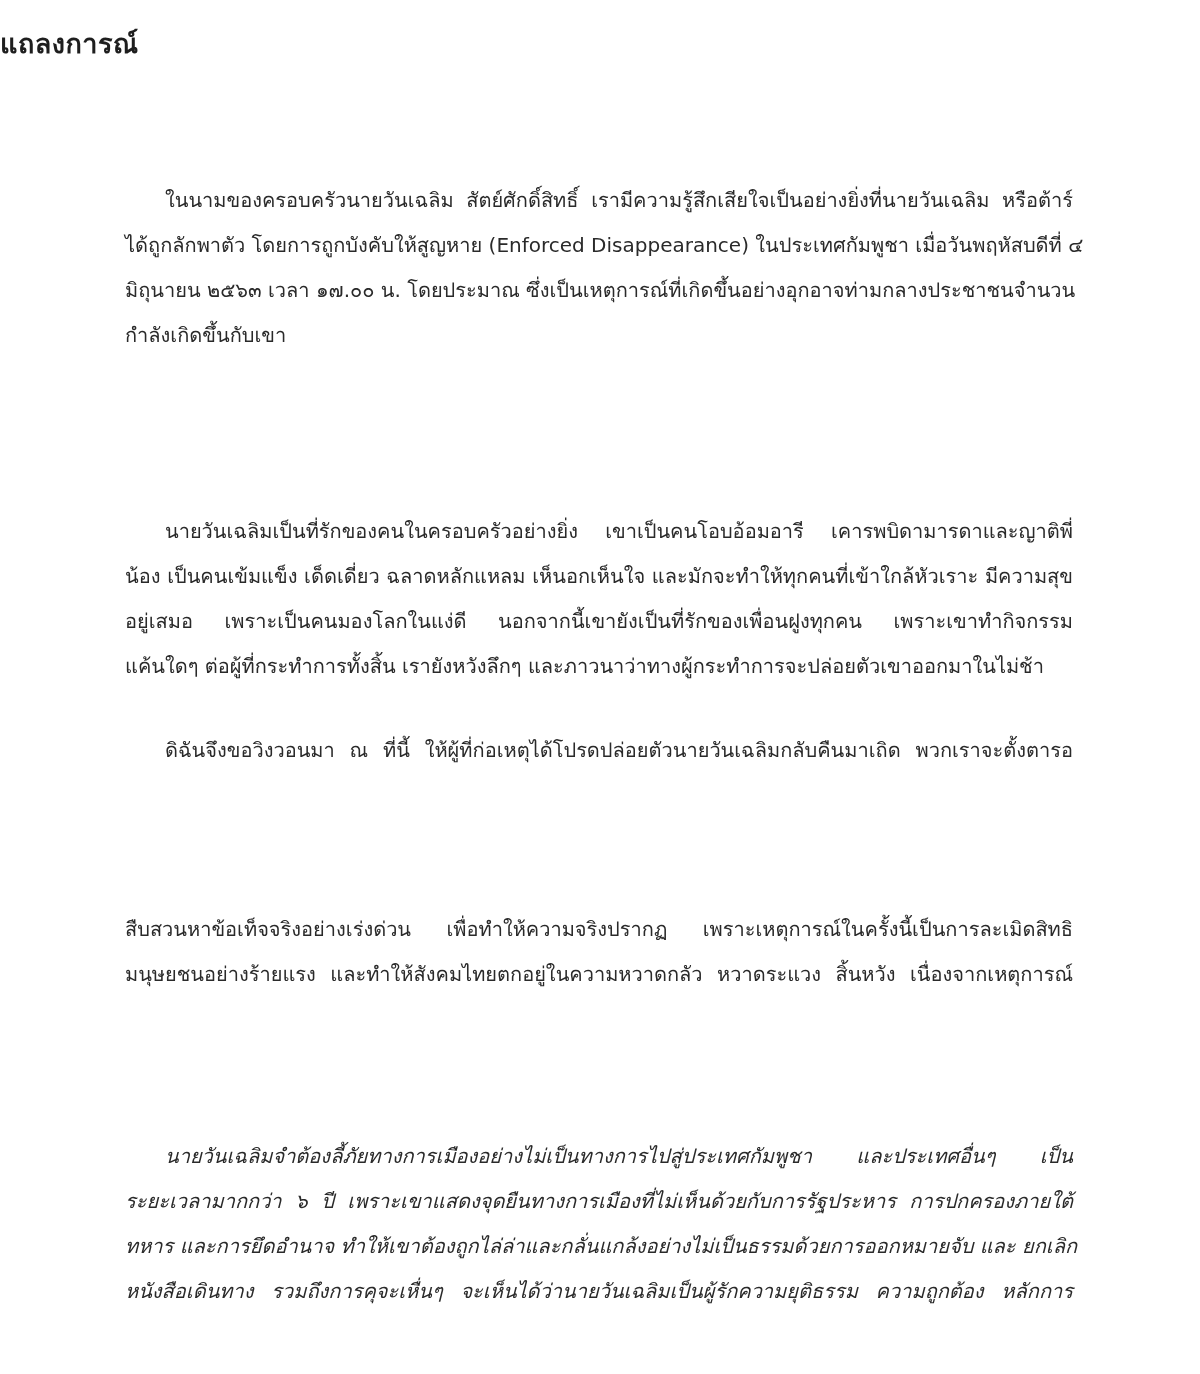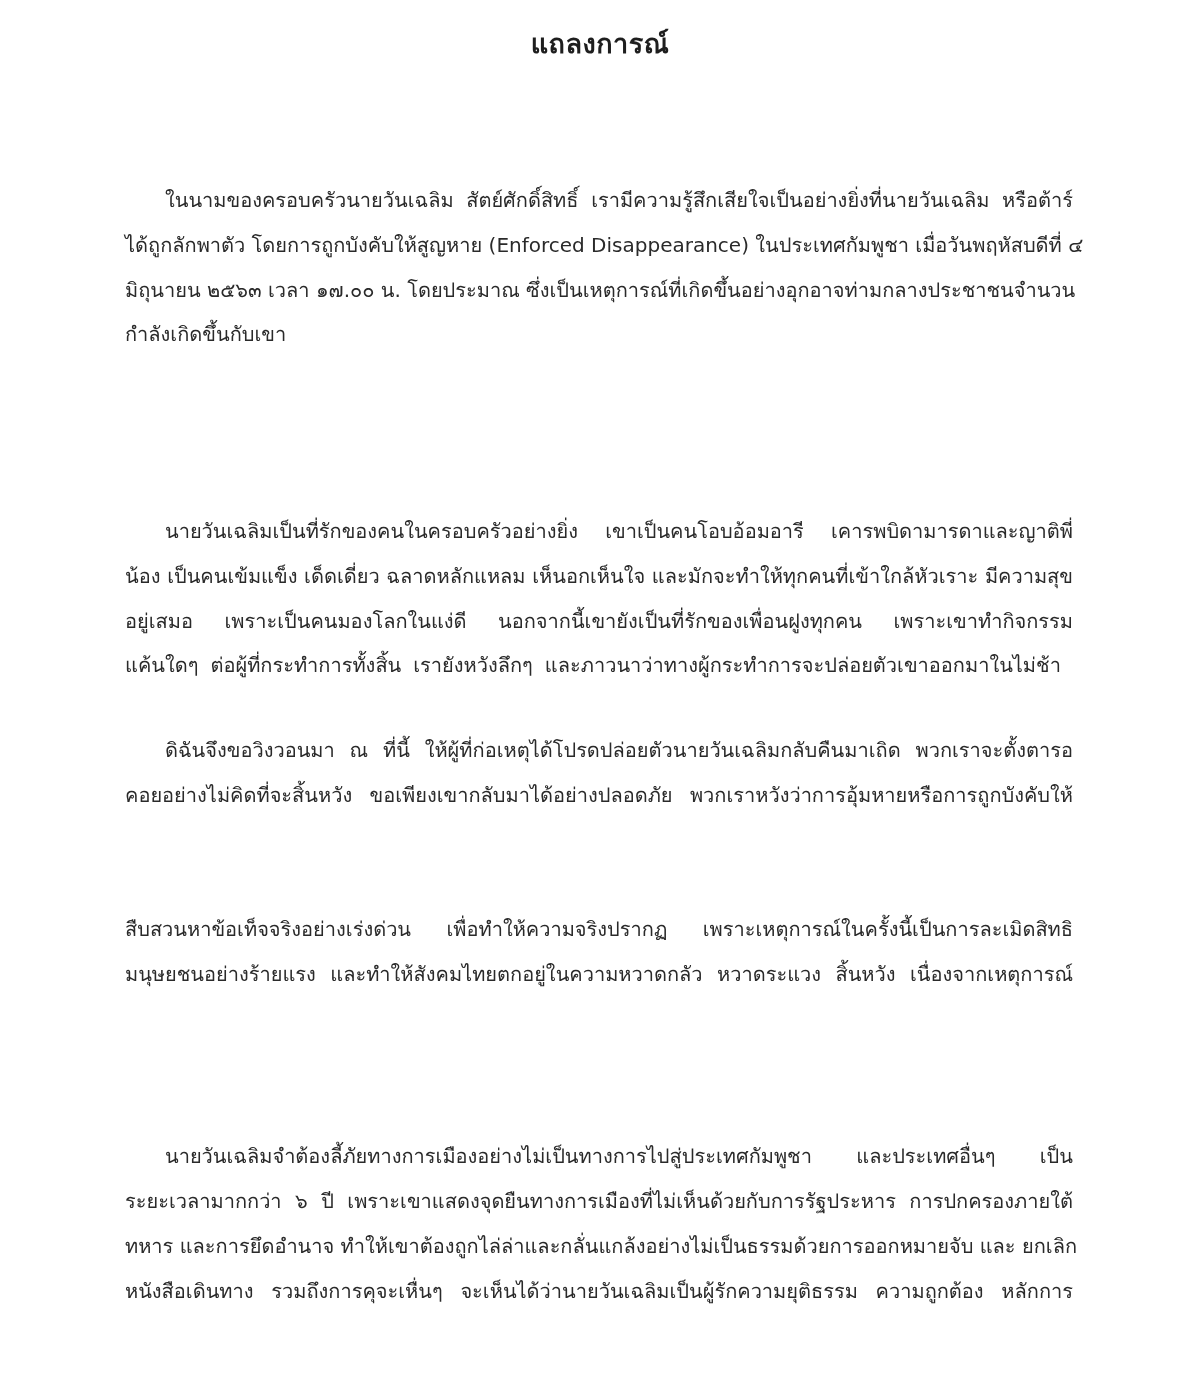--- a/index.html
+++ b/index.html
@@ -20,21 +20,20 @@
       left: 0;
       top: 0;
       width: 1200px;
       height: 1374px;
     }
     .title {
       position: absolute;
       top: 22px;
       left: 0;
       width: 1200px;
-      text-align: center;
       font-size: 27px;
       font-weight: bold;
       color: #1e1e1e;
       letter-spacing: 0.5px;
     }
     .para {
       position: absolute;
       left: 125px;
       width: 948px;
     }
@@ -45,27 +44,26 @@
       font-size: 20px;
       white-space: nowrap;
       text-align: justify;
       text-align-last: justify;
     }
     .line.first {
       padding-left: 40px;
     }
     .line.last {
       text-align-last: left;
-      font-family: Liberation Mono, monospace;
     }
     #p1 { top: 178px; }
     #p2 { top: 509px; }
     #p3 { top: 728px; }
     #p4 { top: 907px; }
-    #p5 { top: 1134px; }
+    #p5 { top: 1134px; font-style: italic; }
   </style>
 </head>
 <body>
 
 <div class="page">
 
   <div class="title">แถลงการณ์</div>
 
   <div class="para" id="p1">
     <span class="line first">ในนามของครอบครัวนายวันเฉลิม สัตย์ศักดิ์สิทธิ์ เรามีความรู้สึกเสียใจเป็นอย่างยิ่งที่นายวันเฉลิม หรือต้าร์</span>
@@ -76,21 +74,20 @@
 
   <div class="para" id="p2">
     <span class="line first">นายวันเฉลิมเป็นที่รักของคนในครอบครัวอย่างยิ่ง เขาเป็นคนโอบอ้อมอารี เคารพบิดามารดาและญาติพี่</span>
     <span class="line">น้อง เป็นคนเข้มแข็ง เด็ดเดี่ยว ฉลาดหลักแหลม เห็นอกเห็นใจ และมักจะทำให้ทุกคนที่เข้าใกล้หัวเราะ มีความสุข</span>
     <span class="line">อยู่เสมอ เพราะเป็นคนมองโลกในแง่ดี นอกจากนี้เขายังเป็นที่รักของเพื่อนฝูงทุกคน เพราะเขาทำกิจกรรม</span>
     <span class="line last">แค้นใดๆ ต่อผู้ที่กระทำการทั้งสิ้น เรายังหวังลึกๆ และภาวนาว่าทางผู้กระทำการจะปล่อยตัวเขาออกมาในไม่ช้า</span>
   </div>
 
   <div class="para" id="p3">
     <span class="line first">ดิฉันจึงขอวิงวอนมา ณ ที่นี้ ให้ผู้ที่ก่อเหตุได้โปรดปล่อยตัวนายวันเฉลิมกลับคืนมาเถิด พวกเราจะตั้งตารอ</span>
-    <span class="line">คอยอย่างไม่คิดที่จะสิ้นหวัง ขอเพียงเขากลับมาได้อย่างปลอดภัย พวกเราหวังว่าการอุ้มหายหรือการถูกบังคับให้</span>
   </div>
 
   <div class="para" id="p4">
     <span class="line">สืบสวนหาข้อเท็จจริงอย่างเร่งด่วน เพื่อทำให้ความจริงปรากฏ เพราะเหตุการณ์ในครั้งนี้เป็นการละเมิดสิทธิ</span>
     <span class="line">มนุษยชนอย่างร้ายแรง และทำให้สังคมไทยตกอยู่ในความหวาดกลัว หวาดระแวง สิ้นหวัง เนื่องจากเหตุการณ์</span>
   </div>
 
   <div class="para" id="p5">
     <span class="line first">นายวันเฉลิมจำต้องลี้ภัยทางการเมืองอย่างไม่เป็นทางการไปสู่ประเทศกัมพูชา และประเทศอื่นๆ เป็น</span>
     <span class="line">ระยะเวลามากกว่า ๖ ปี เพราะเขาแสดงจุดยืนทางการเมืองที่ไม่เห็นด้วยกับการรัฐประหาร การปกครองภายใต้</span>

